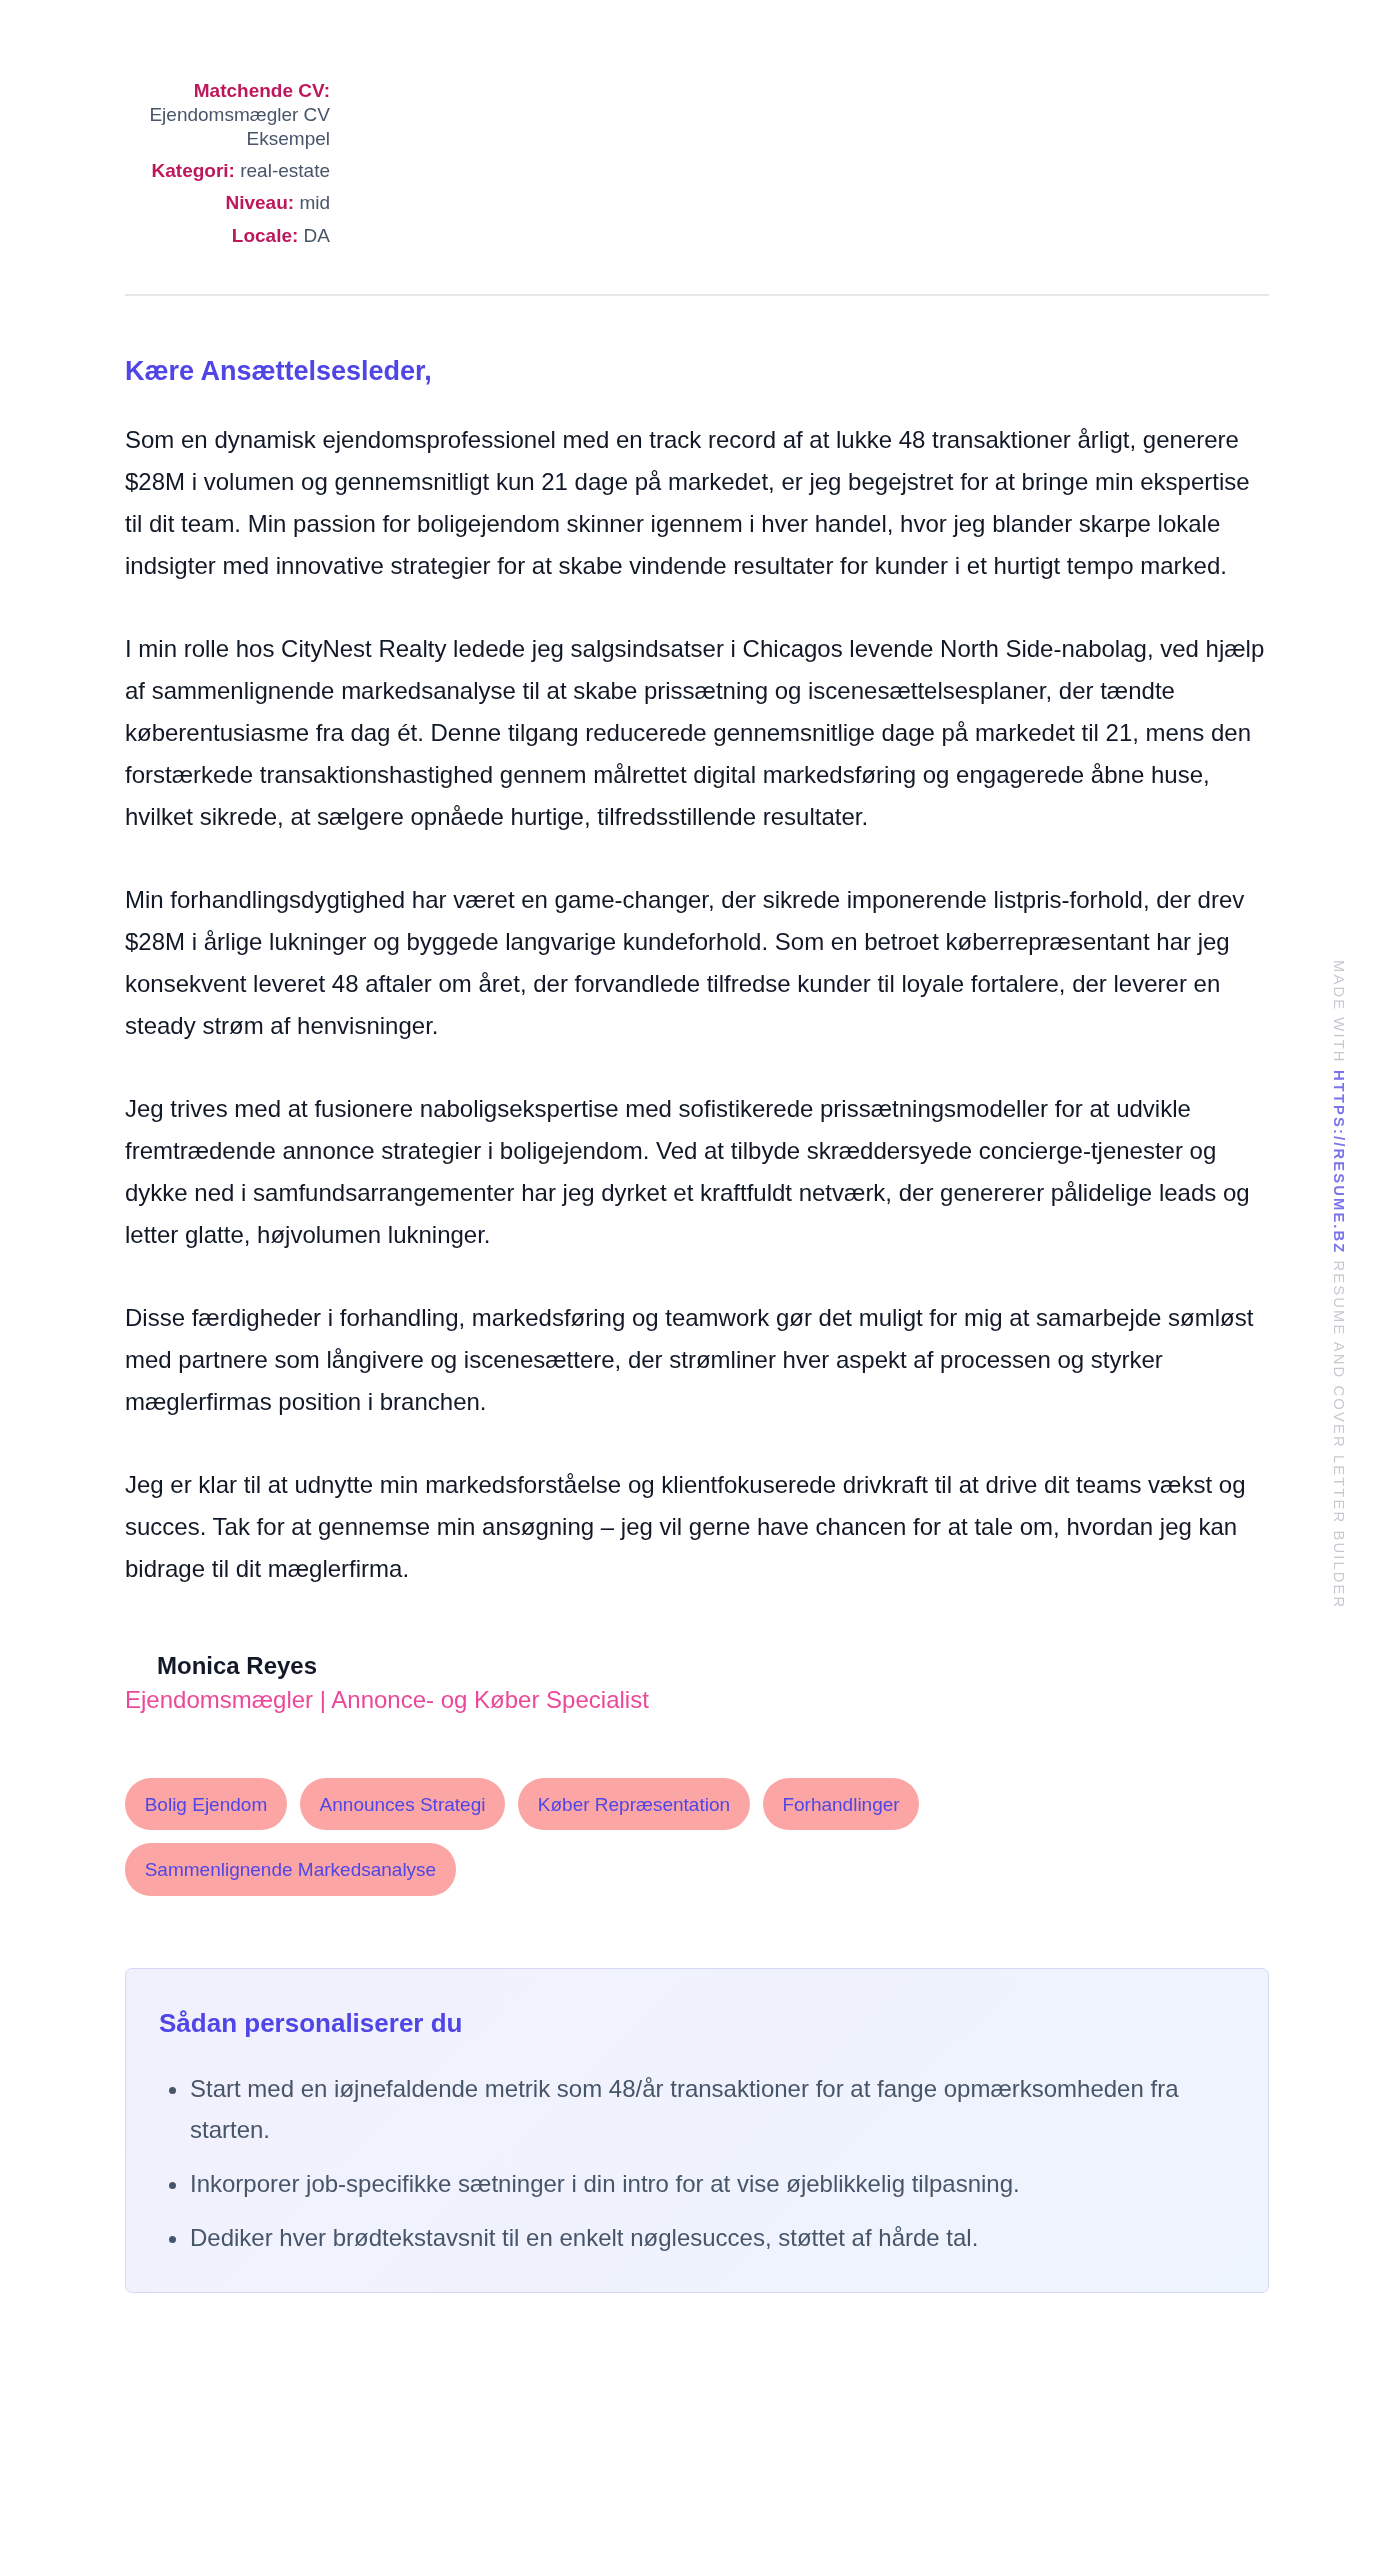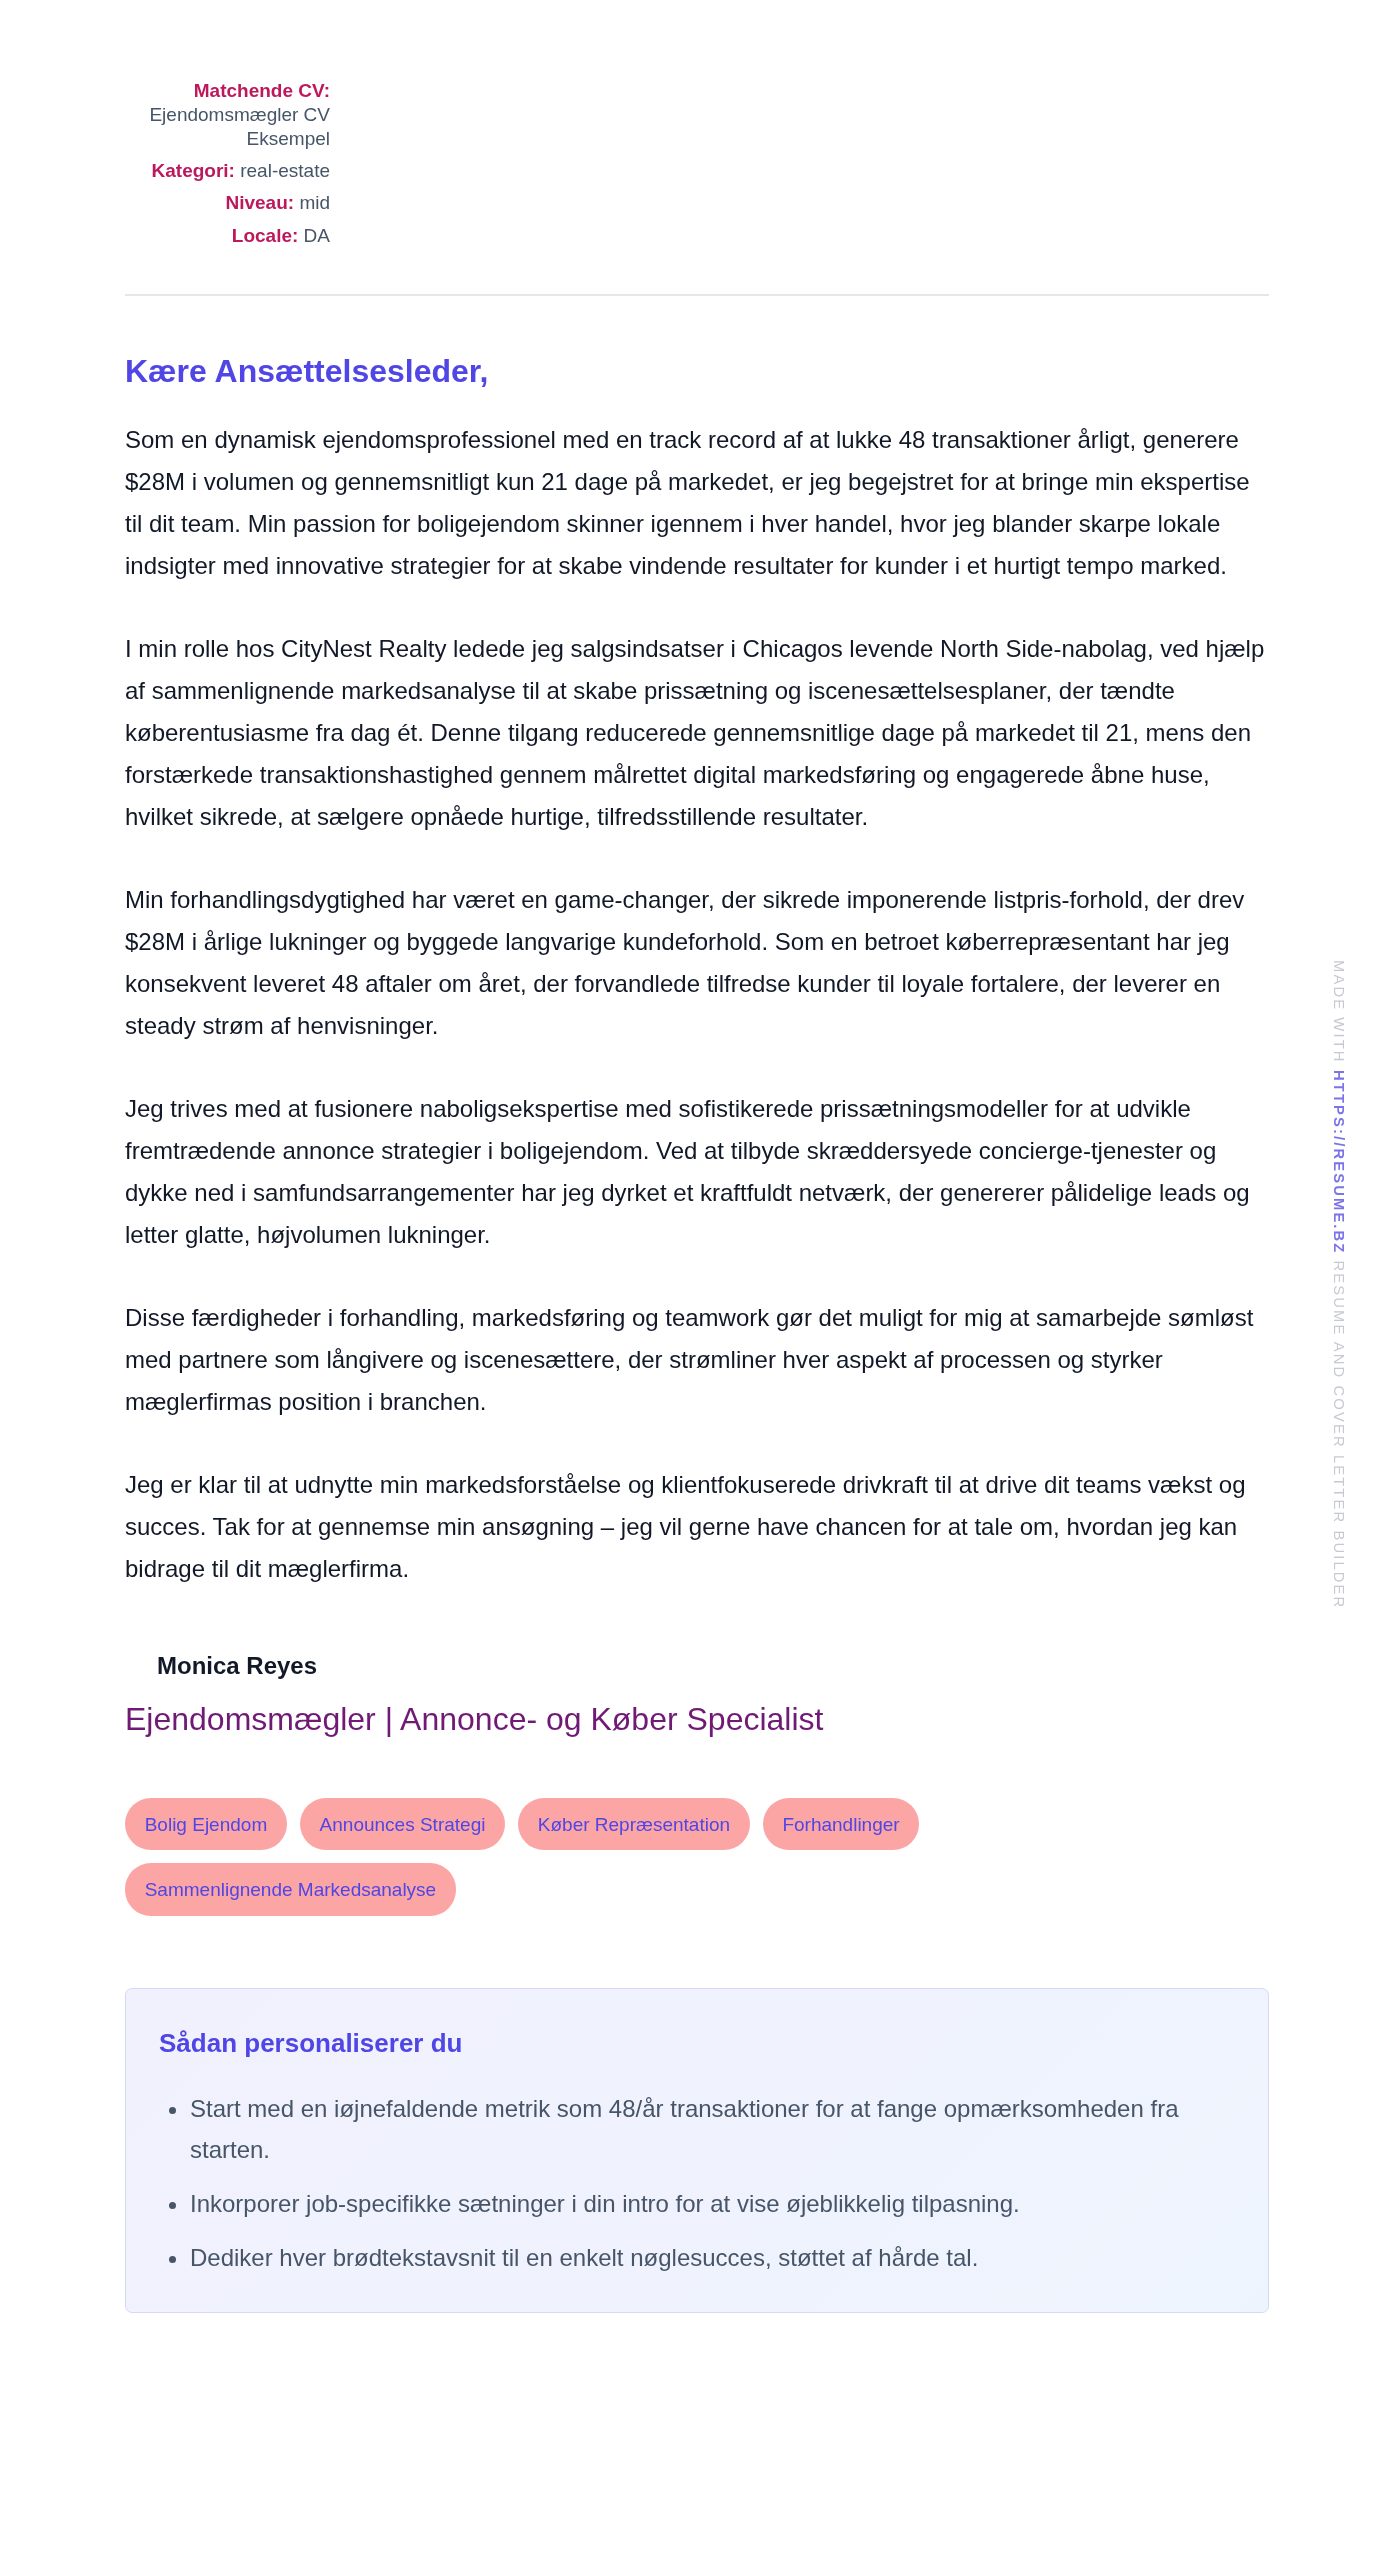--- a/index.html
+++ b/index.html
@@ -47,45 +47,45 @@
       color: #475569;
       padding-top: 0;
     }
     .meta .row { margin-bottom: 8.2px; }
     .meta .row.cv { margin-bottom: 8.2px; }
     .meta .lbl { font-weight: 700; color: #be185d; }
     .meta .val-block { display: block; }
 
     .salutation {
       margin: 59px 0 0 0;
-      font-size: 32px;
+      font-size: 27px;
       line-height: 33px;
       font-weight: 700;
       color: #4f46e5;
     }
     .body-text { margin-top: 31px; }
     .para {
       margin: 0 0 41px 0;
       font-size: 24px;
       line-height: 42px;
       color: #111827;
     }
     .signature { margin-top: 59px; }
     .sig-name {
       font-size: 24px;
       line-height: 33px;
       font-weight: 700;
       color: #111827;
       margin-left: 32px;
     }
     .sig-title {
-      margin-top: 21px;
-      font-size: 32px;
-      line-height: 33px;
-      color: #701a75;
+      margin-top: 1px;
+      font-size: 24px;
+      line-height: 33px;
+      color: #ec4899;
     }
     .tags {
       margin-top: 62px;
       display: flex;
       flex-wrap: wrap;
       gap: 13px 13px;
       width: 902px;
     }
     .tag {
       background: #fca5a5;

